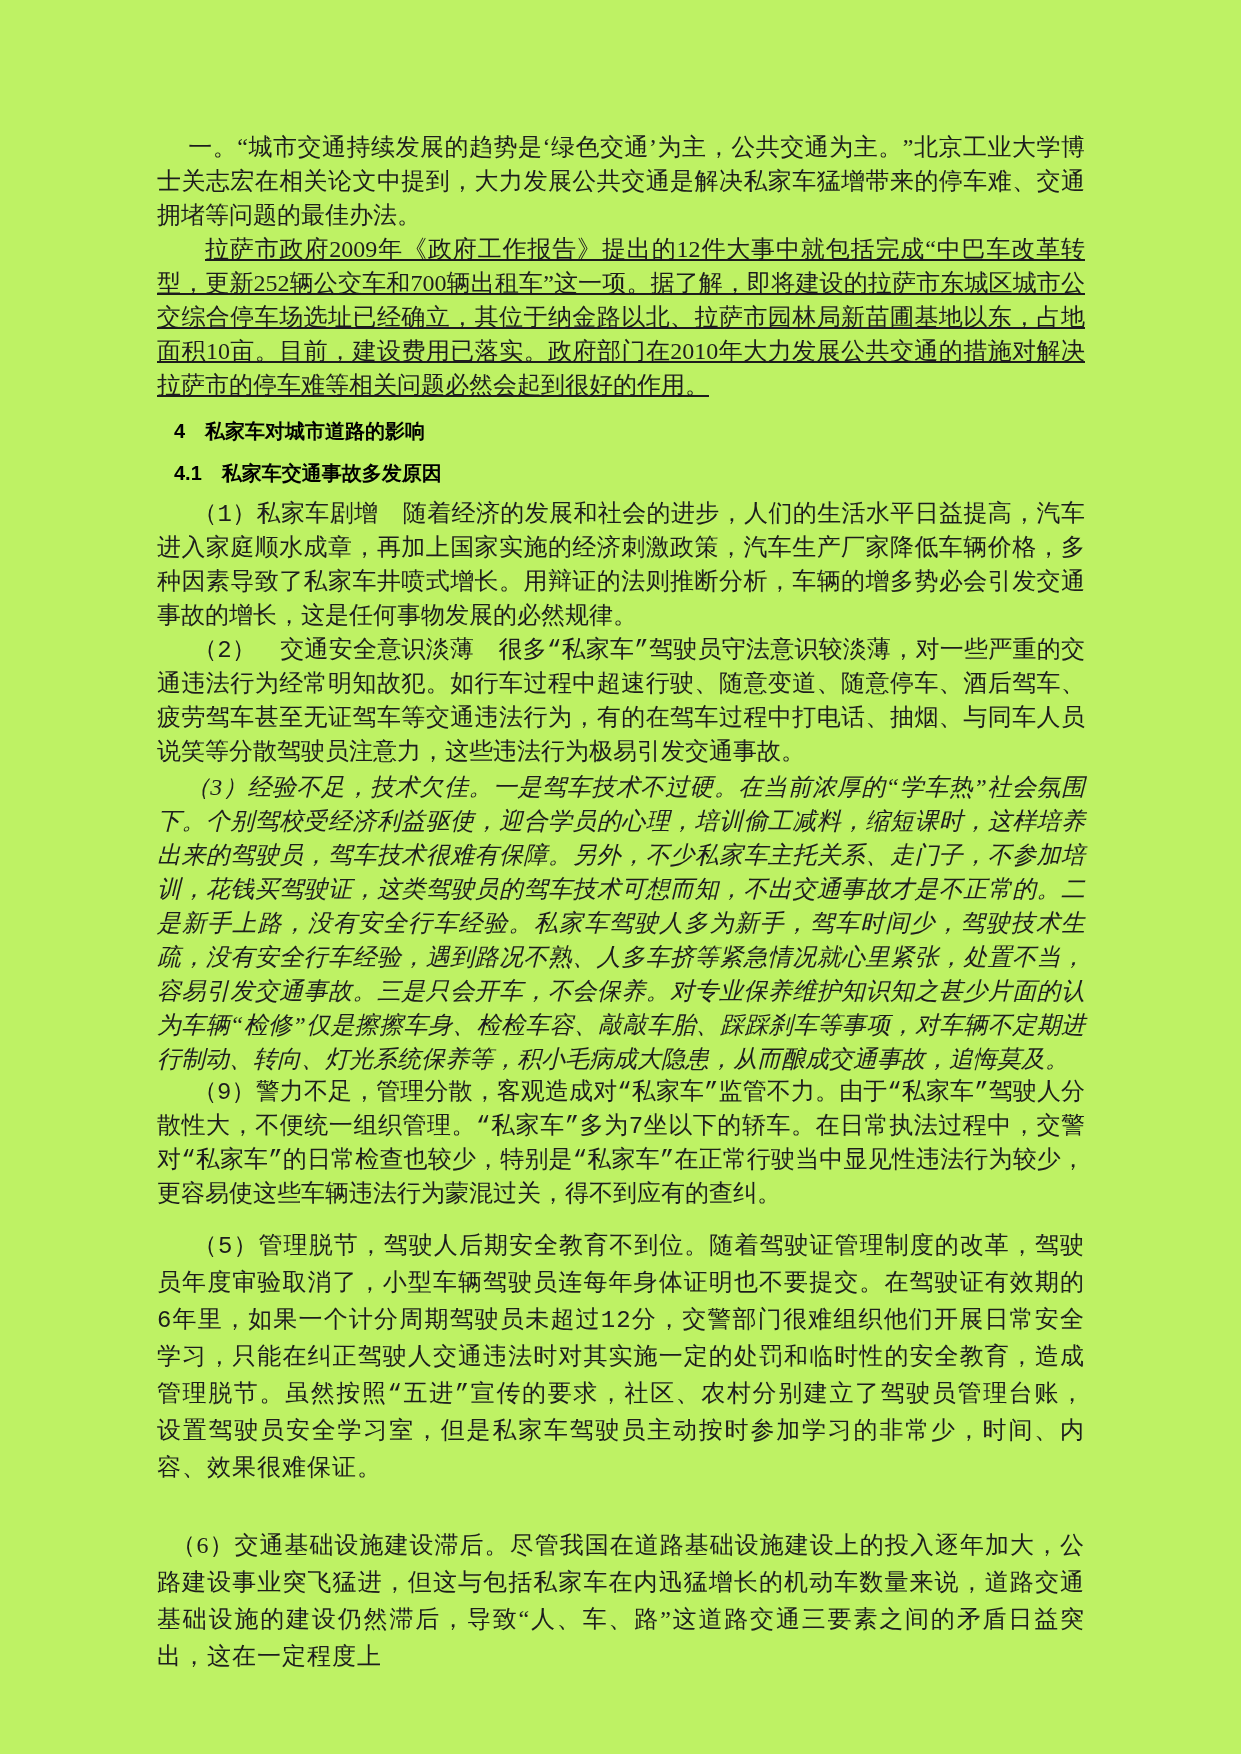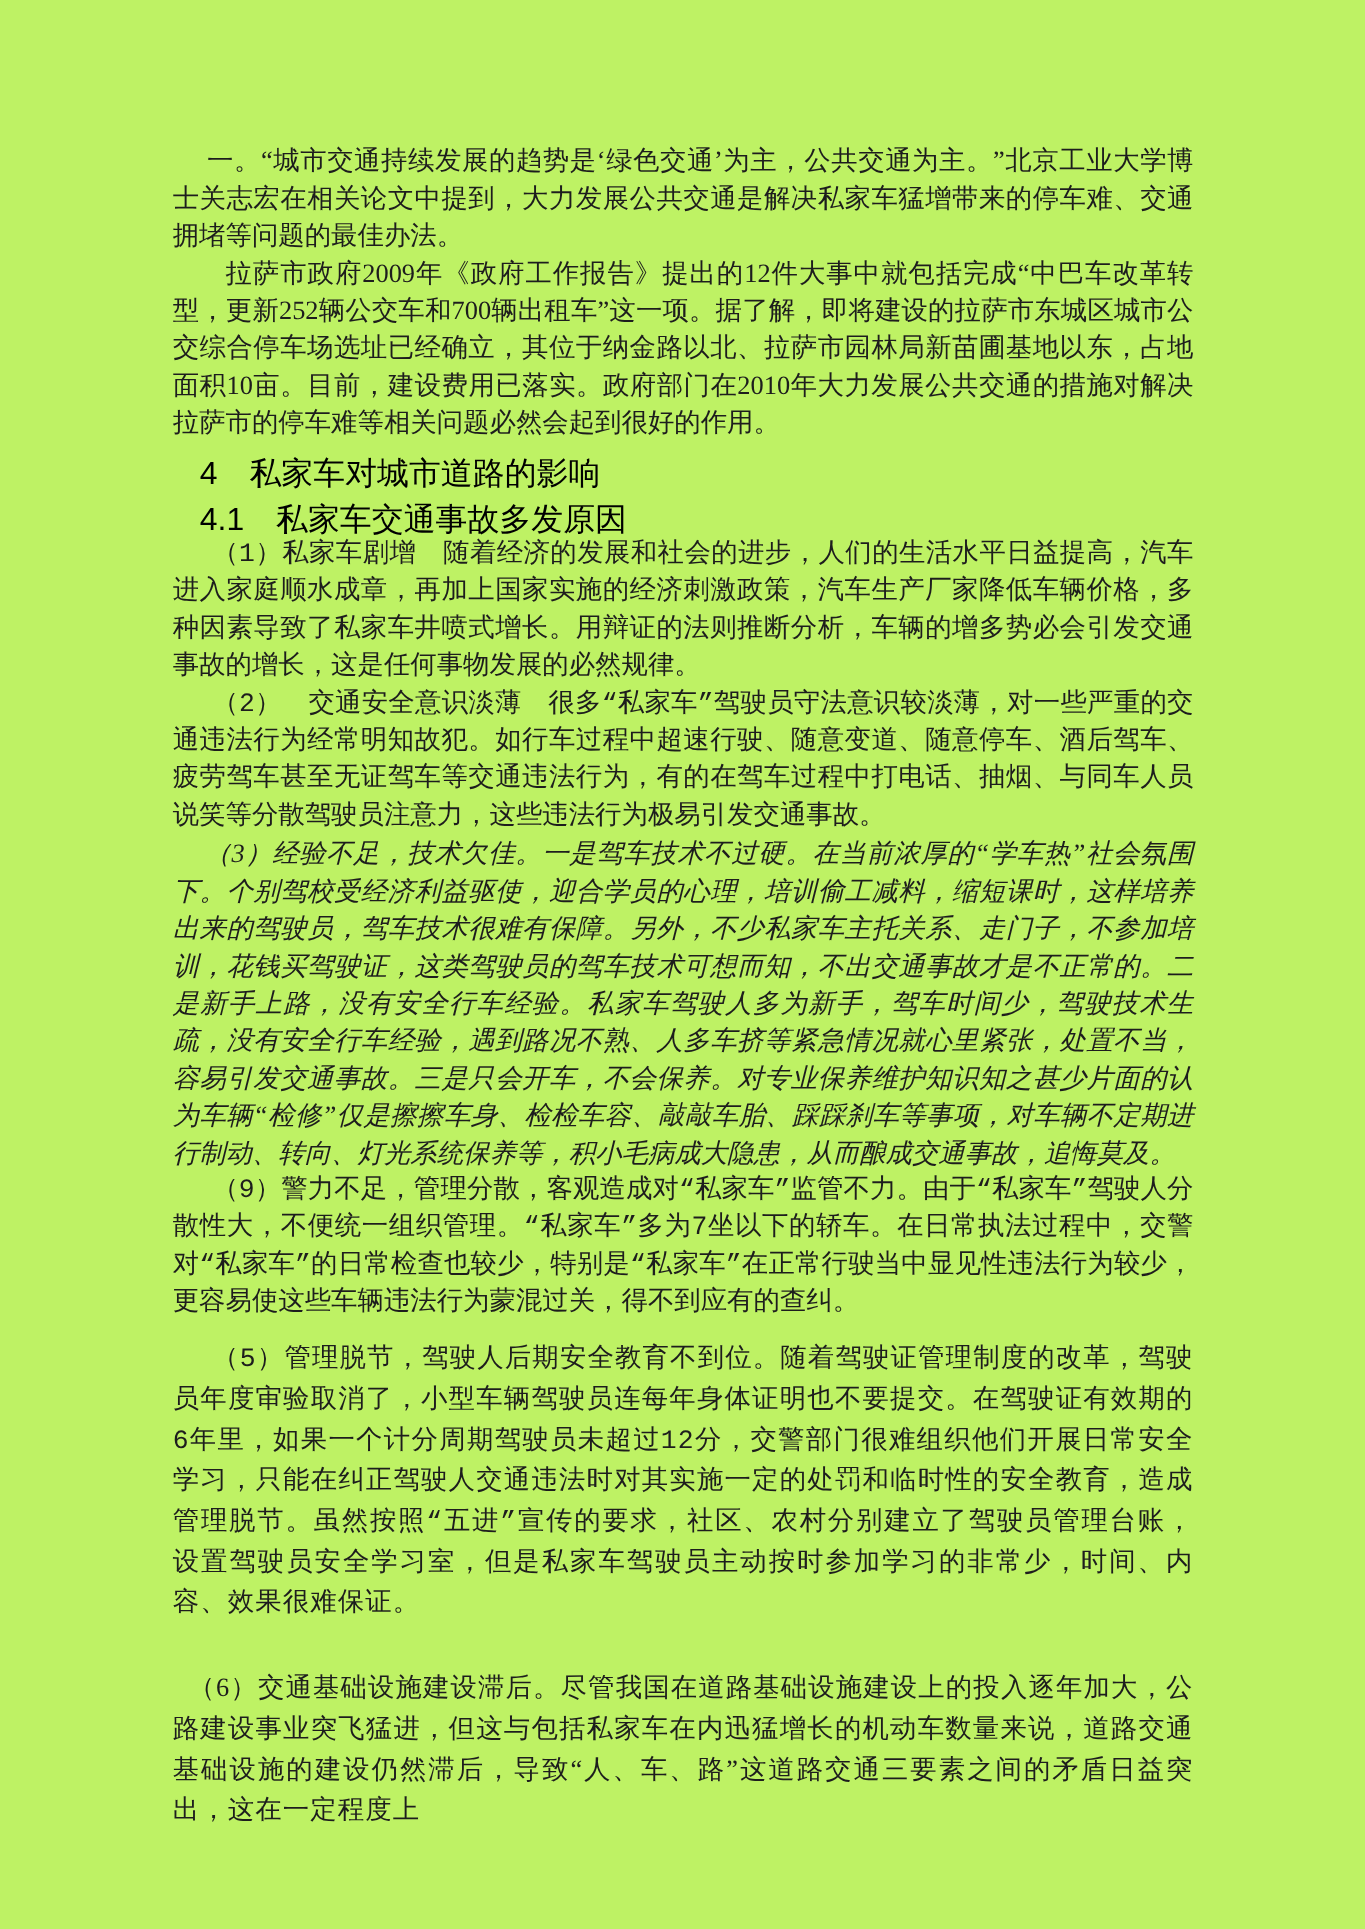--- a/index.html
+++ b/index.html
@@ -23,35 +23,35 @@
   .page p {
     margin: 0;
     font-size: 24px;
     line-height: 34px;
     text-align: justify;
     color: #1d1d1d;
   }
   
   .intro { color: #6b6249; }
   .indent-13 { text-indent: 1.3em; }
-  .indent-20 { text-indent: 2em; }
+  .indent-20 { text-indent: 2em; text-decoration: underline; }
   .indent-15 { text-indent: 1.5em; font-family: Liberation Mono, monospace; }
   .indent-12 { text-indent: 1.2em; font-style: italic; }
   .indent-06 { text-indent: 0.6em; }
   .sec-heading, .subsec-heading {
     font-family: "Liberation Sans", "DejaVu Sans", sans-serif;
-    font-weight: normal;
+    font-weight: bold;
     color: #000000;
-    font-size: 29px;
+    font-size: 20px;
     line-height: 30px;
     margin: 0;
     padding-left: 0.85em;
   }
   .sec-heading   { margin-top: 14px; margin-bottom: 12px; }
-  .subsec-heading{ margin-top: 10px; margin-bottom: 0; }
+  .subsec-heading{ margin-top: 10px; margin-bottom: 10px; }
   
   .spaced {
     letter-spacing: 1px;
     line-height: 37px !important;
   }
   .gap-top    { margin-top: 16px !important; }
   .gap-top-lg { margin-top: 40px !important; }
 </style>
 </head>
 <body>

